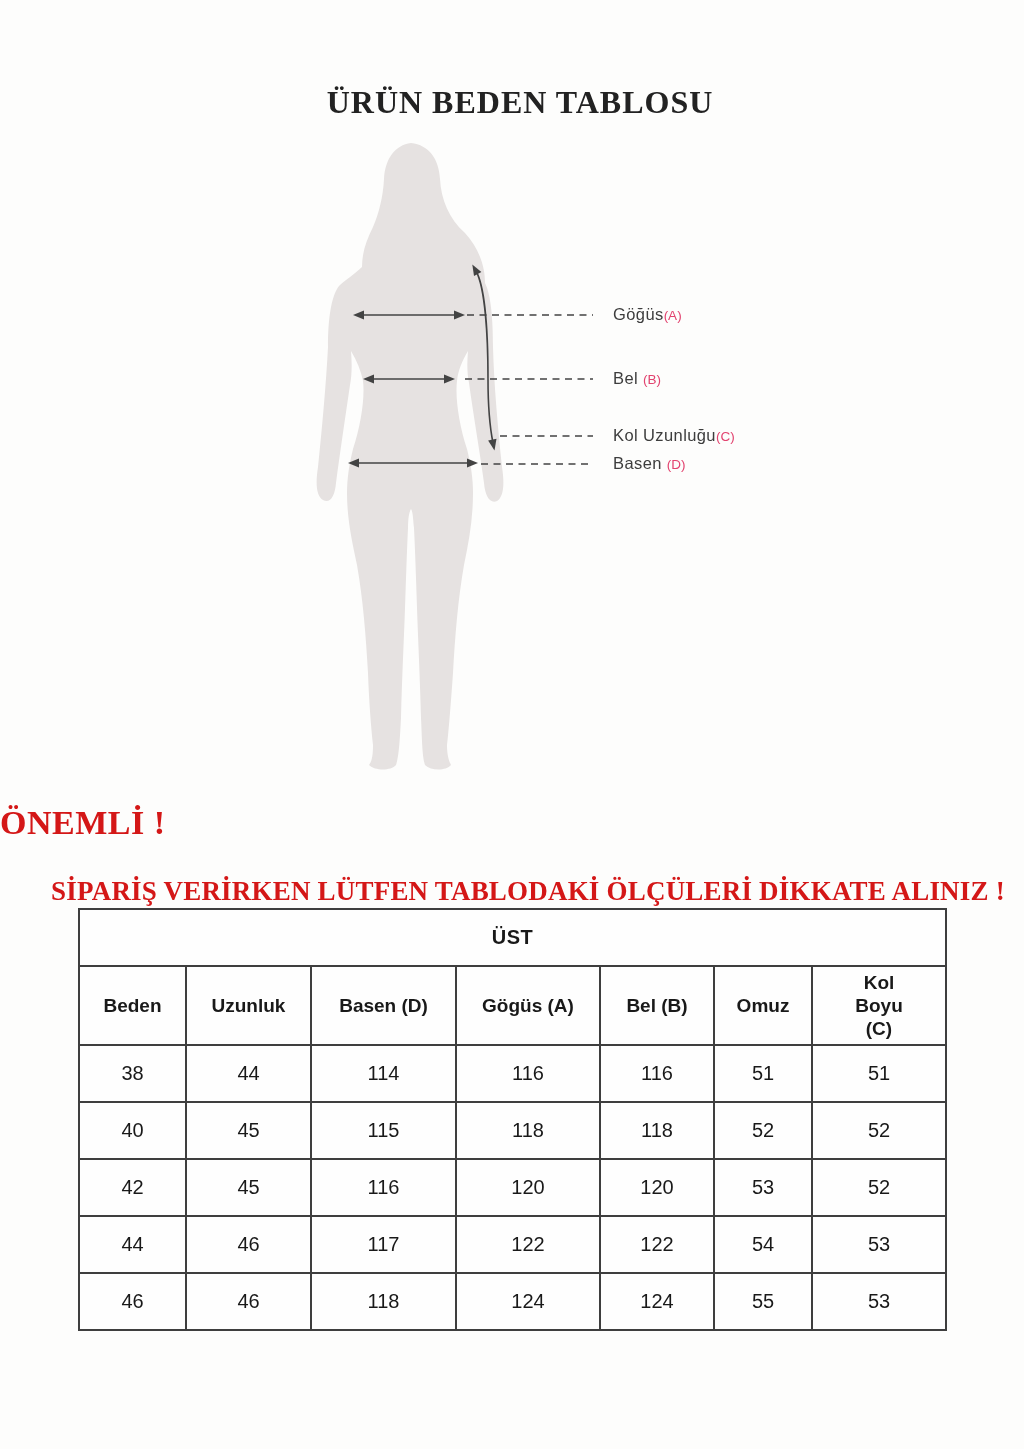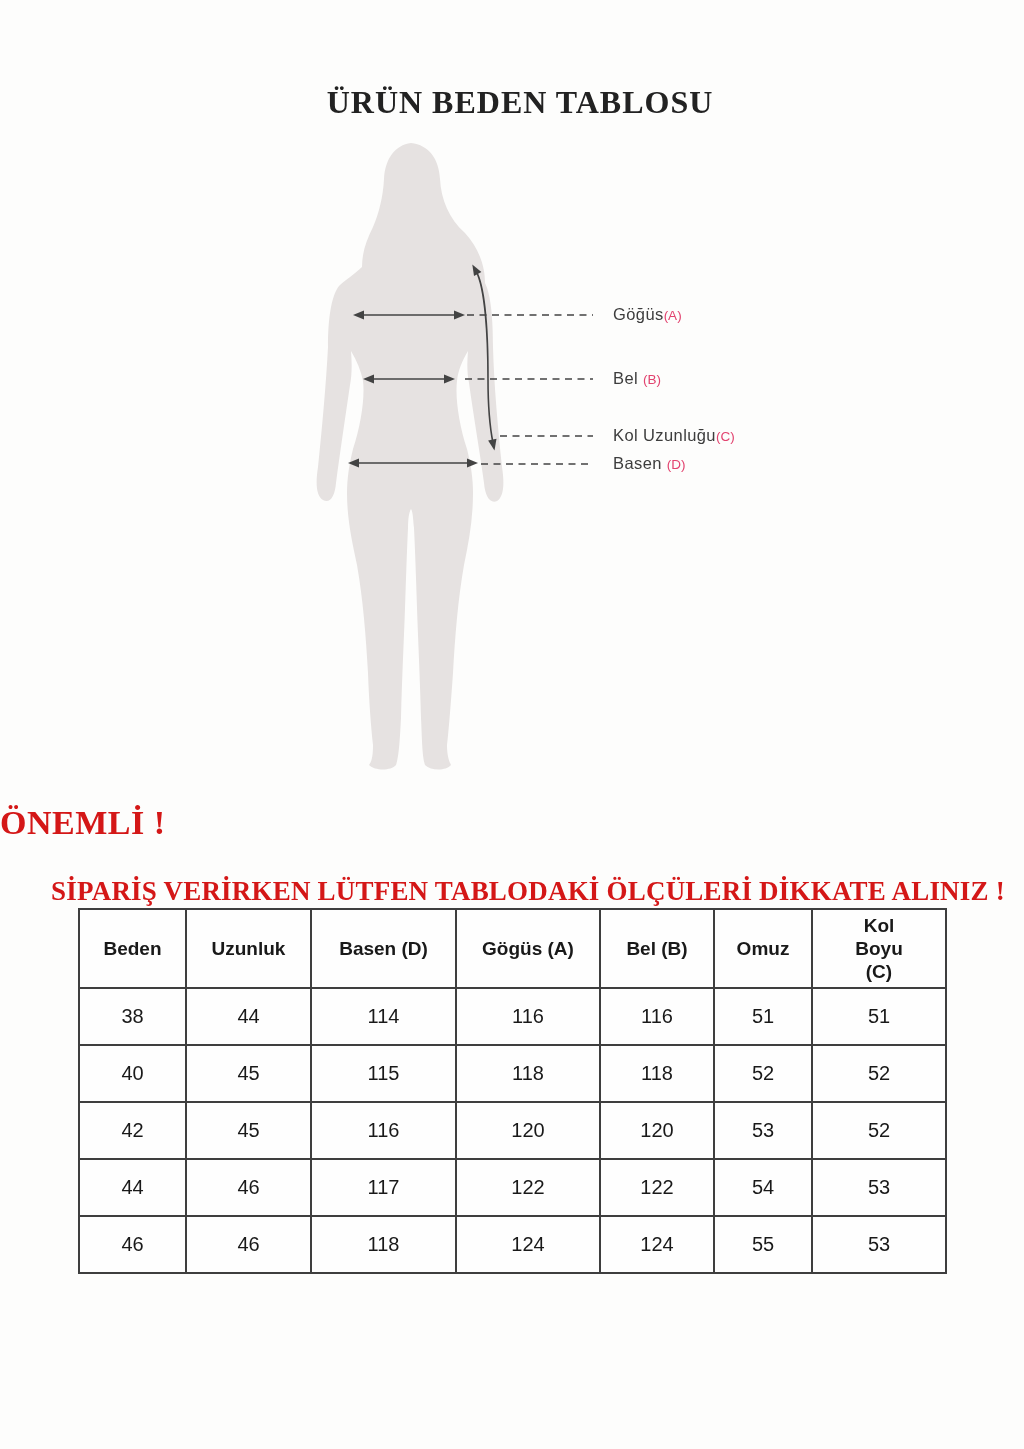--- a/index.html
+++ b/index.html
@@ -159,20 +159,23 @@
     <colgroup>
       <col class="w0">
         <col class="w1">
         <col class="w2">
         <col class="w3">
       <col class="w4">
         <col class="w5">
         <col class="w6">
     </colgroup>
     <thead>
+      <tr>
+        <th class="group-h" colspan="7">ÜST</th>
+      </tr>
       <tr id="cols-row">
           <th>Beden</th>
           <th>Uzunluk</th>
           <th>Basen (D)</th>
           <th>Gögüs (A)</th>
           <th>Bel (B)</th>
           <th>Omuz</th>
           <th>Kol Boyu (C)</th>
         </tr>
     </thead>

